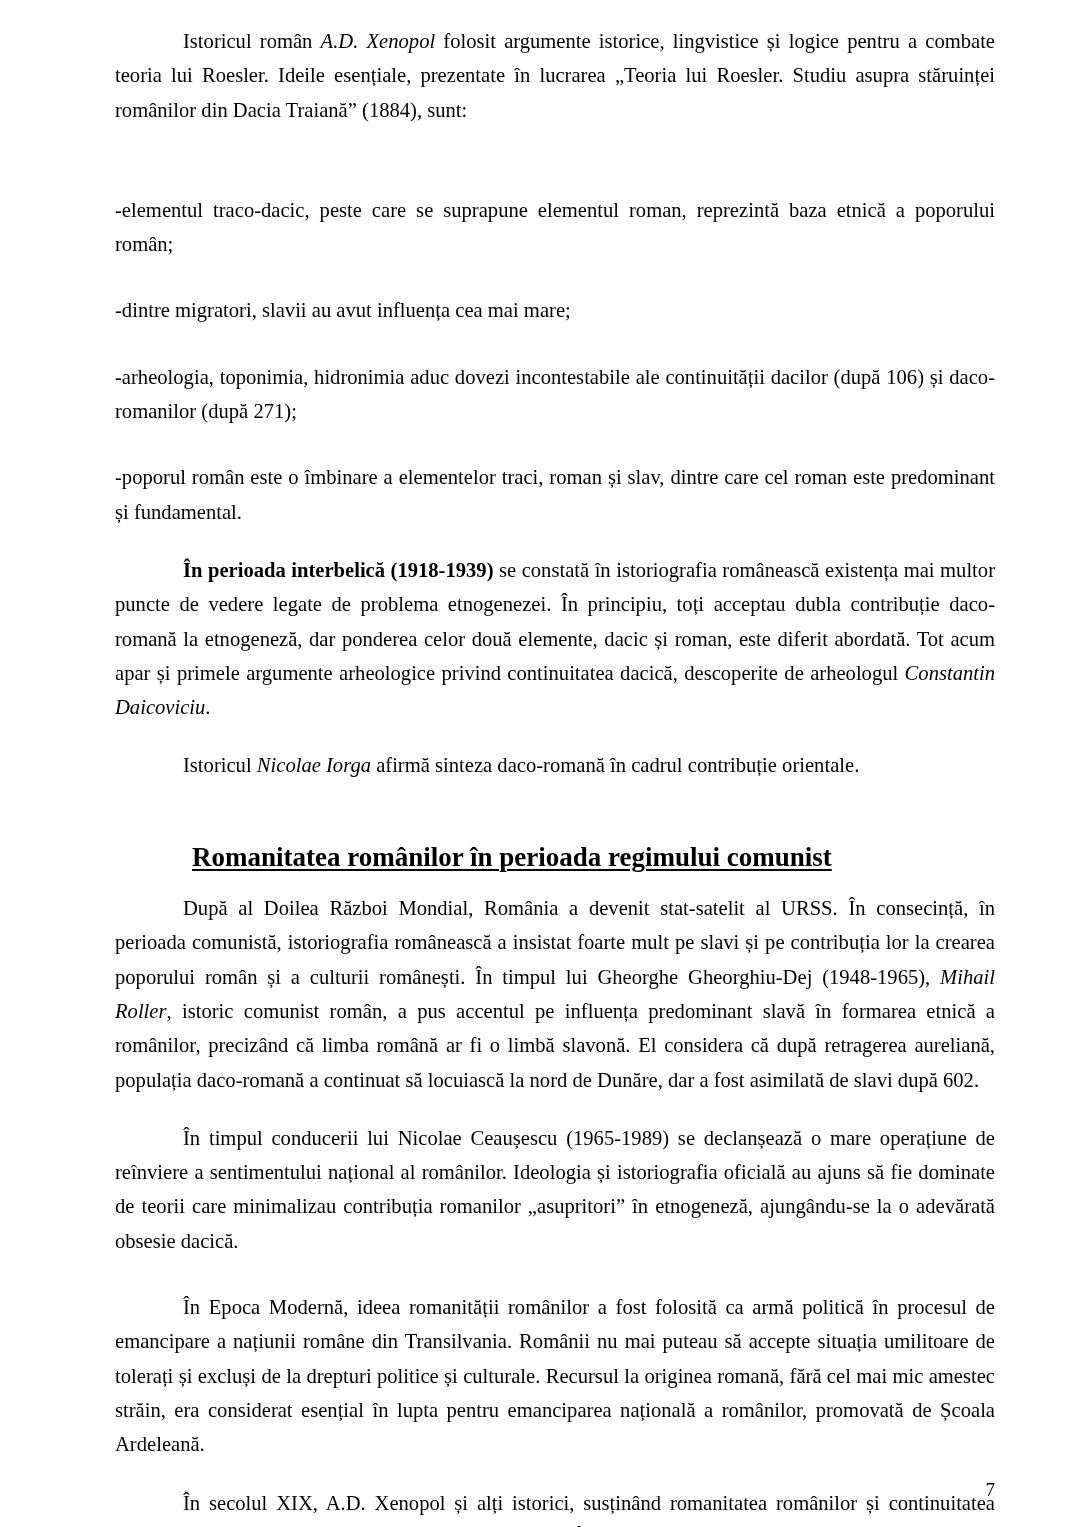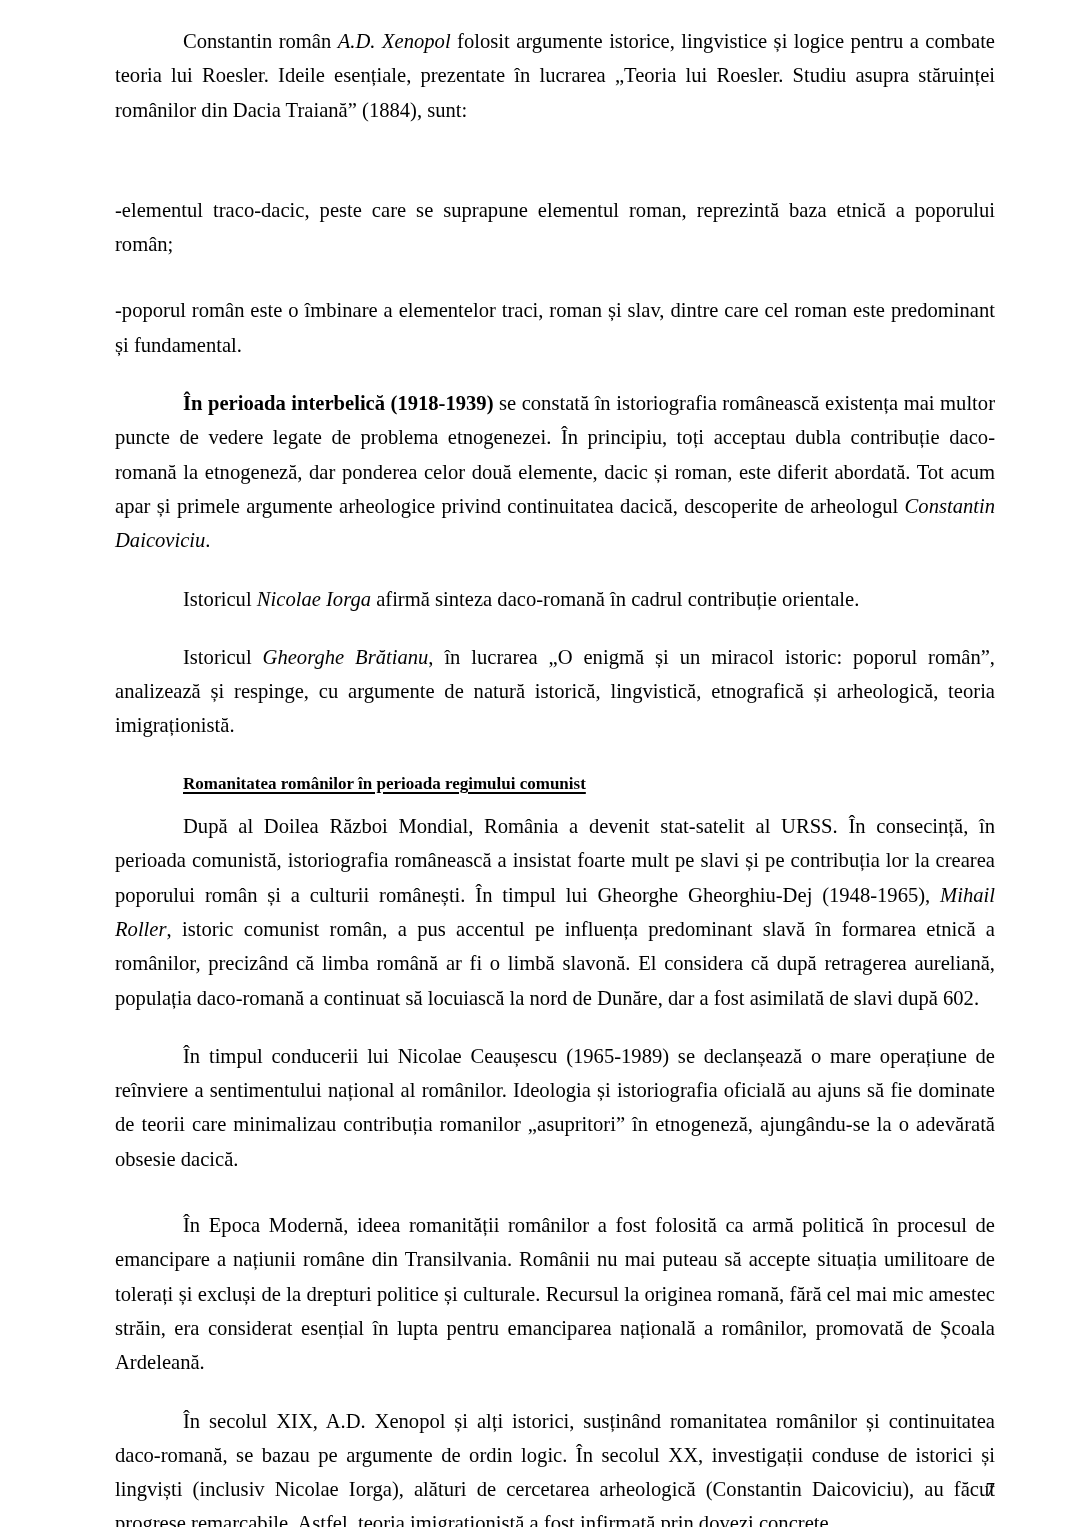--- a/index.html
+++ b/index.html
@@ -49,22 +49,22 @@
   p.noindent {
     text-indent: 0;
   }
 
   
   .gap-lg { height: 34px; }
   .gap-md { height: 24px; }
   .gap-xs { height: 8px; }
 
   h2.heading {
-    margin: 0;
-    font-size: 17px;
+    margin: 9px;
+    font-size: 27px;
     line-height: 34.3px;
     font-weight: bold;
     text-decoration: underline;
     text-underline-offset: 3px;
     text-decoration-thickness: 2px;
     text-align: left;
     text-indent: 68px;
   }
 
   em.name {
@@ -99,40 +99,41 @@
     color: #000000;
   }
 </style>
 </head>
 <body>
 
 <div class="page">
 
   <div class="content">
 
-    <p class="indent"><span>Constantin român </span><em class="name">A.D. Xenopol</em><span> folosit argumente istorice, lingvistice și logice pentru a combate teoria lui Roesler. Ideile esențiale, prezentate în lucrarea „Teoria lui Roesler. Studiu asupra stăruinței românilor din Dacia Traiană” (1884), sunt:</span></p>
+    <p class="indent"><span>Istoricul român </span><em class="name">A.D. Xenopol</em><span> folosit argumente istorice, lingvistice și logice pentru a combate teoria lui Roesler. Ideile esențiale, prezentate în lucrarea „Teoria lui Roesler. Studiu asupra stăruinței românilor din Dacia Traiană” (1884), sunt:</span></p>
 
     <div class="gap-lg"></div>
 
     <div class="list-block">
       <p class="noindent">-elementul traco-dacic, peste care se suprapune elementul roman, reprezintă baza etnică a poporului român;</p>
+      <p class="noindent">-dintre migratori, slavii au avut influența cea mai mare;</p>
+      <p class="noindent">-arheologia, toponimia, hidronimia aduc dovezi incontestabile ale continuității dacilor (după 106) și daco-romanilor (după 271);</p>
       <p class="noindent">-poporul român este o îmbinare a elementelor traci, roman și slav, dintre care cel roman este predominant și fundamental.</p>
     </div>
 
     <div class="gap-md"></div>
 
     <p class="indent"><strong class="lead">În perioada interbelică (1918-1939)</strong><span> se constată în istoriografia românească existența mai multor puncte de vedere legate de problema etnogenezei. În principiu, toți acceptau dubla contribuție daco-romană la etnogeneză, dar ponderea celor două elemente, dacic și roman, este diferit abordată. Tot acum apar și primele argumente arheologice privind continuitatea dacică, descoperite de arheologul </span><em class="name">Constantin Daicoviciu</em><span>.</span></p>
 
     <div class="gap-md"></div>
 
     <p class="indent"><span>Istoricul </span><em class="name">Nicolae Iorga</em><span> afirmă sinteza daco-romană în cadrul contribuție orientale.</span></p>
 
     <div class="gap-md"></div>
 
-    <p class="indent"><span>Istoricul </span><em class="name">Gheorghe Brătianu</em><span>, în lucrarea „O enigmă și un miracol istoric: poporul român”, analizează și respinge, cu argumente de natură istorică, lingvistică, etnografică și arheologică, teoria imigraționistă.</span></p>
 
     <div class="gap-md"></div>
 
     <h2 class="heading">Romanitatea românilor în perioada regimului comunist</h2>
 
     <div class="gap-xs"></div>
 
     <p class="indent"><span>După al Doilea Război Mondial, România a devenit stat-satelit al URSS. În consecință, în perioada comunistă, istoriografia românească a insistat foarte mult pe slavi și pe contribuția lor la crearea poporului român și a culturii românești. În timpul lui Gheorghe Gheorghiu-Dej (1948-1965), </span><em class="name">Mihail Roller</em><span>, istoric comunist român, a pus accentul pe influența predominant slavă în formarea etnică a românilor, precizând că limba română ar fi o limbă slavonă. El considera că după retragerea aureliană, populația daco-romană a continuat să locuiască la nord de Dunăre, dar a fost asimilată de slavi după 602.</span></p>
 
     <div class="gap-md"></div>

